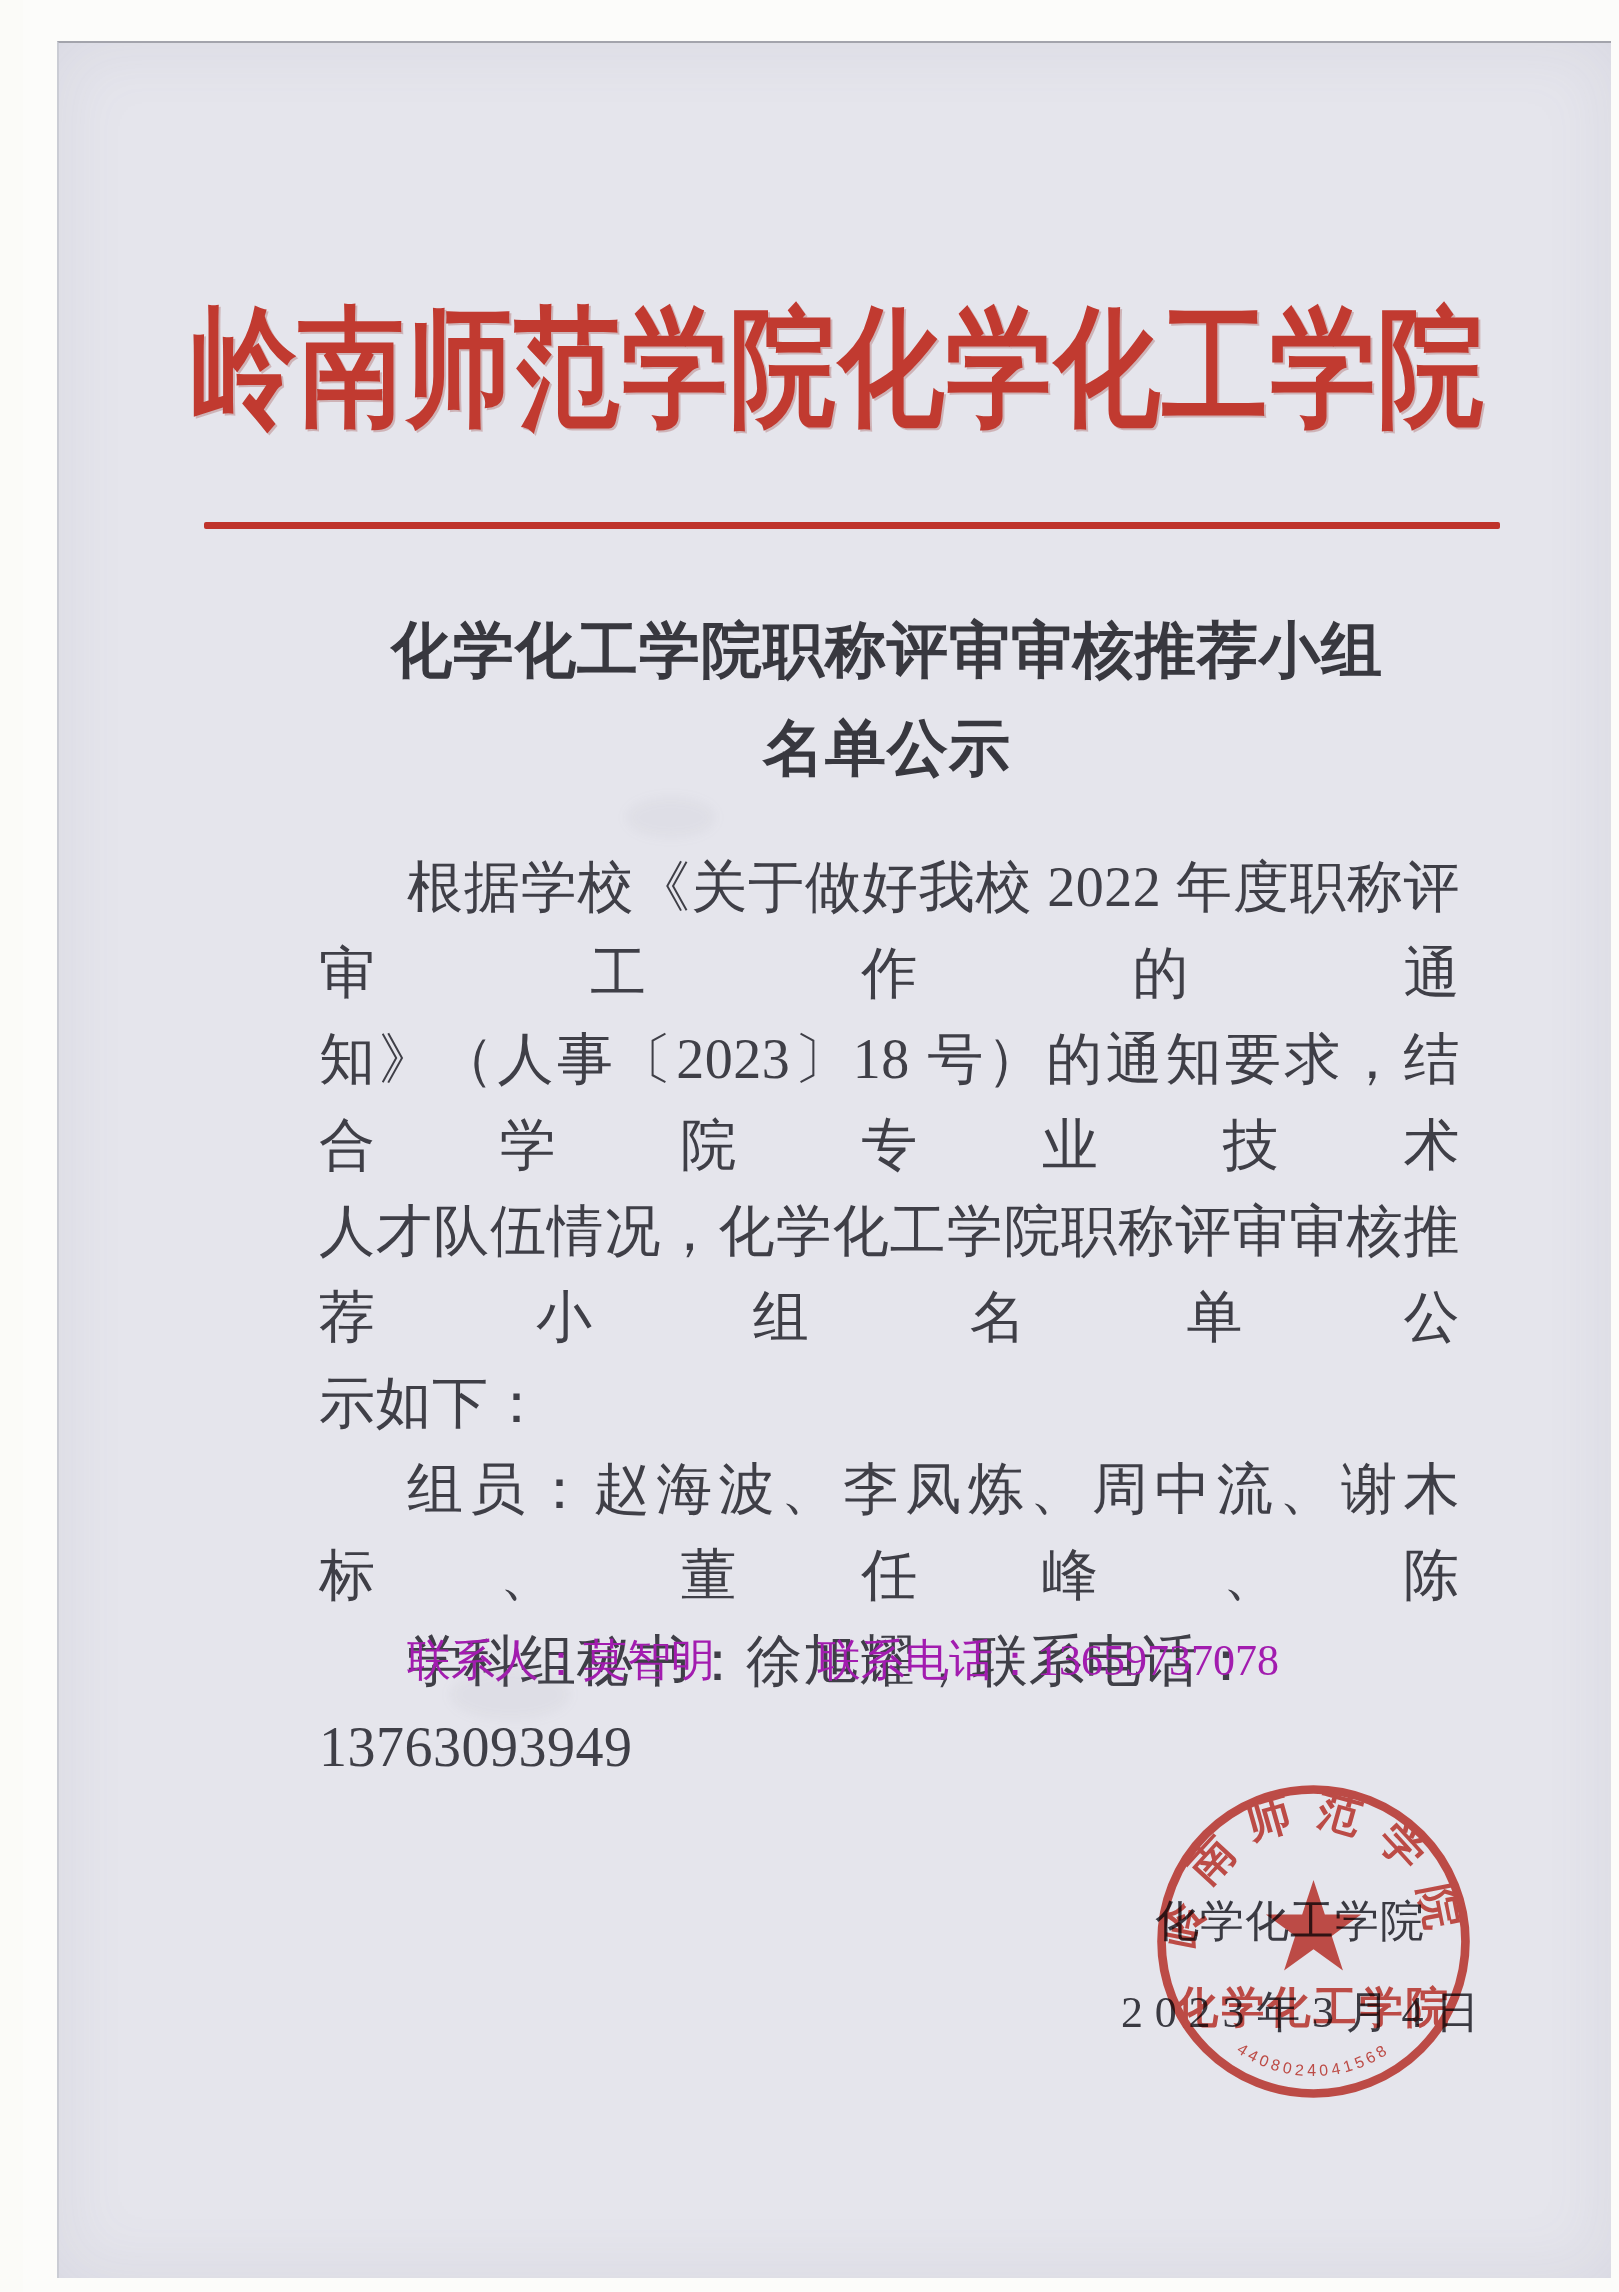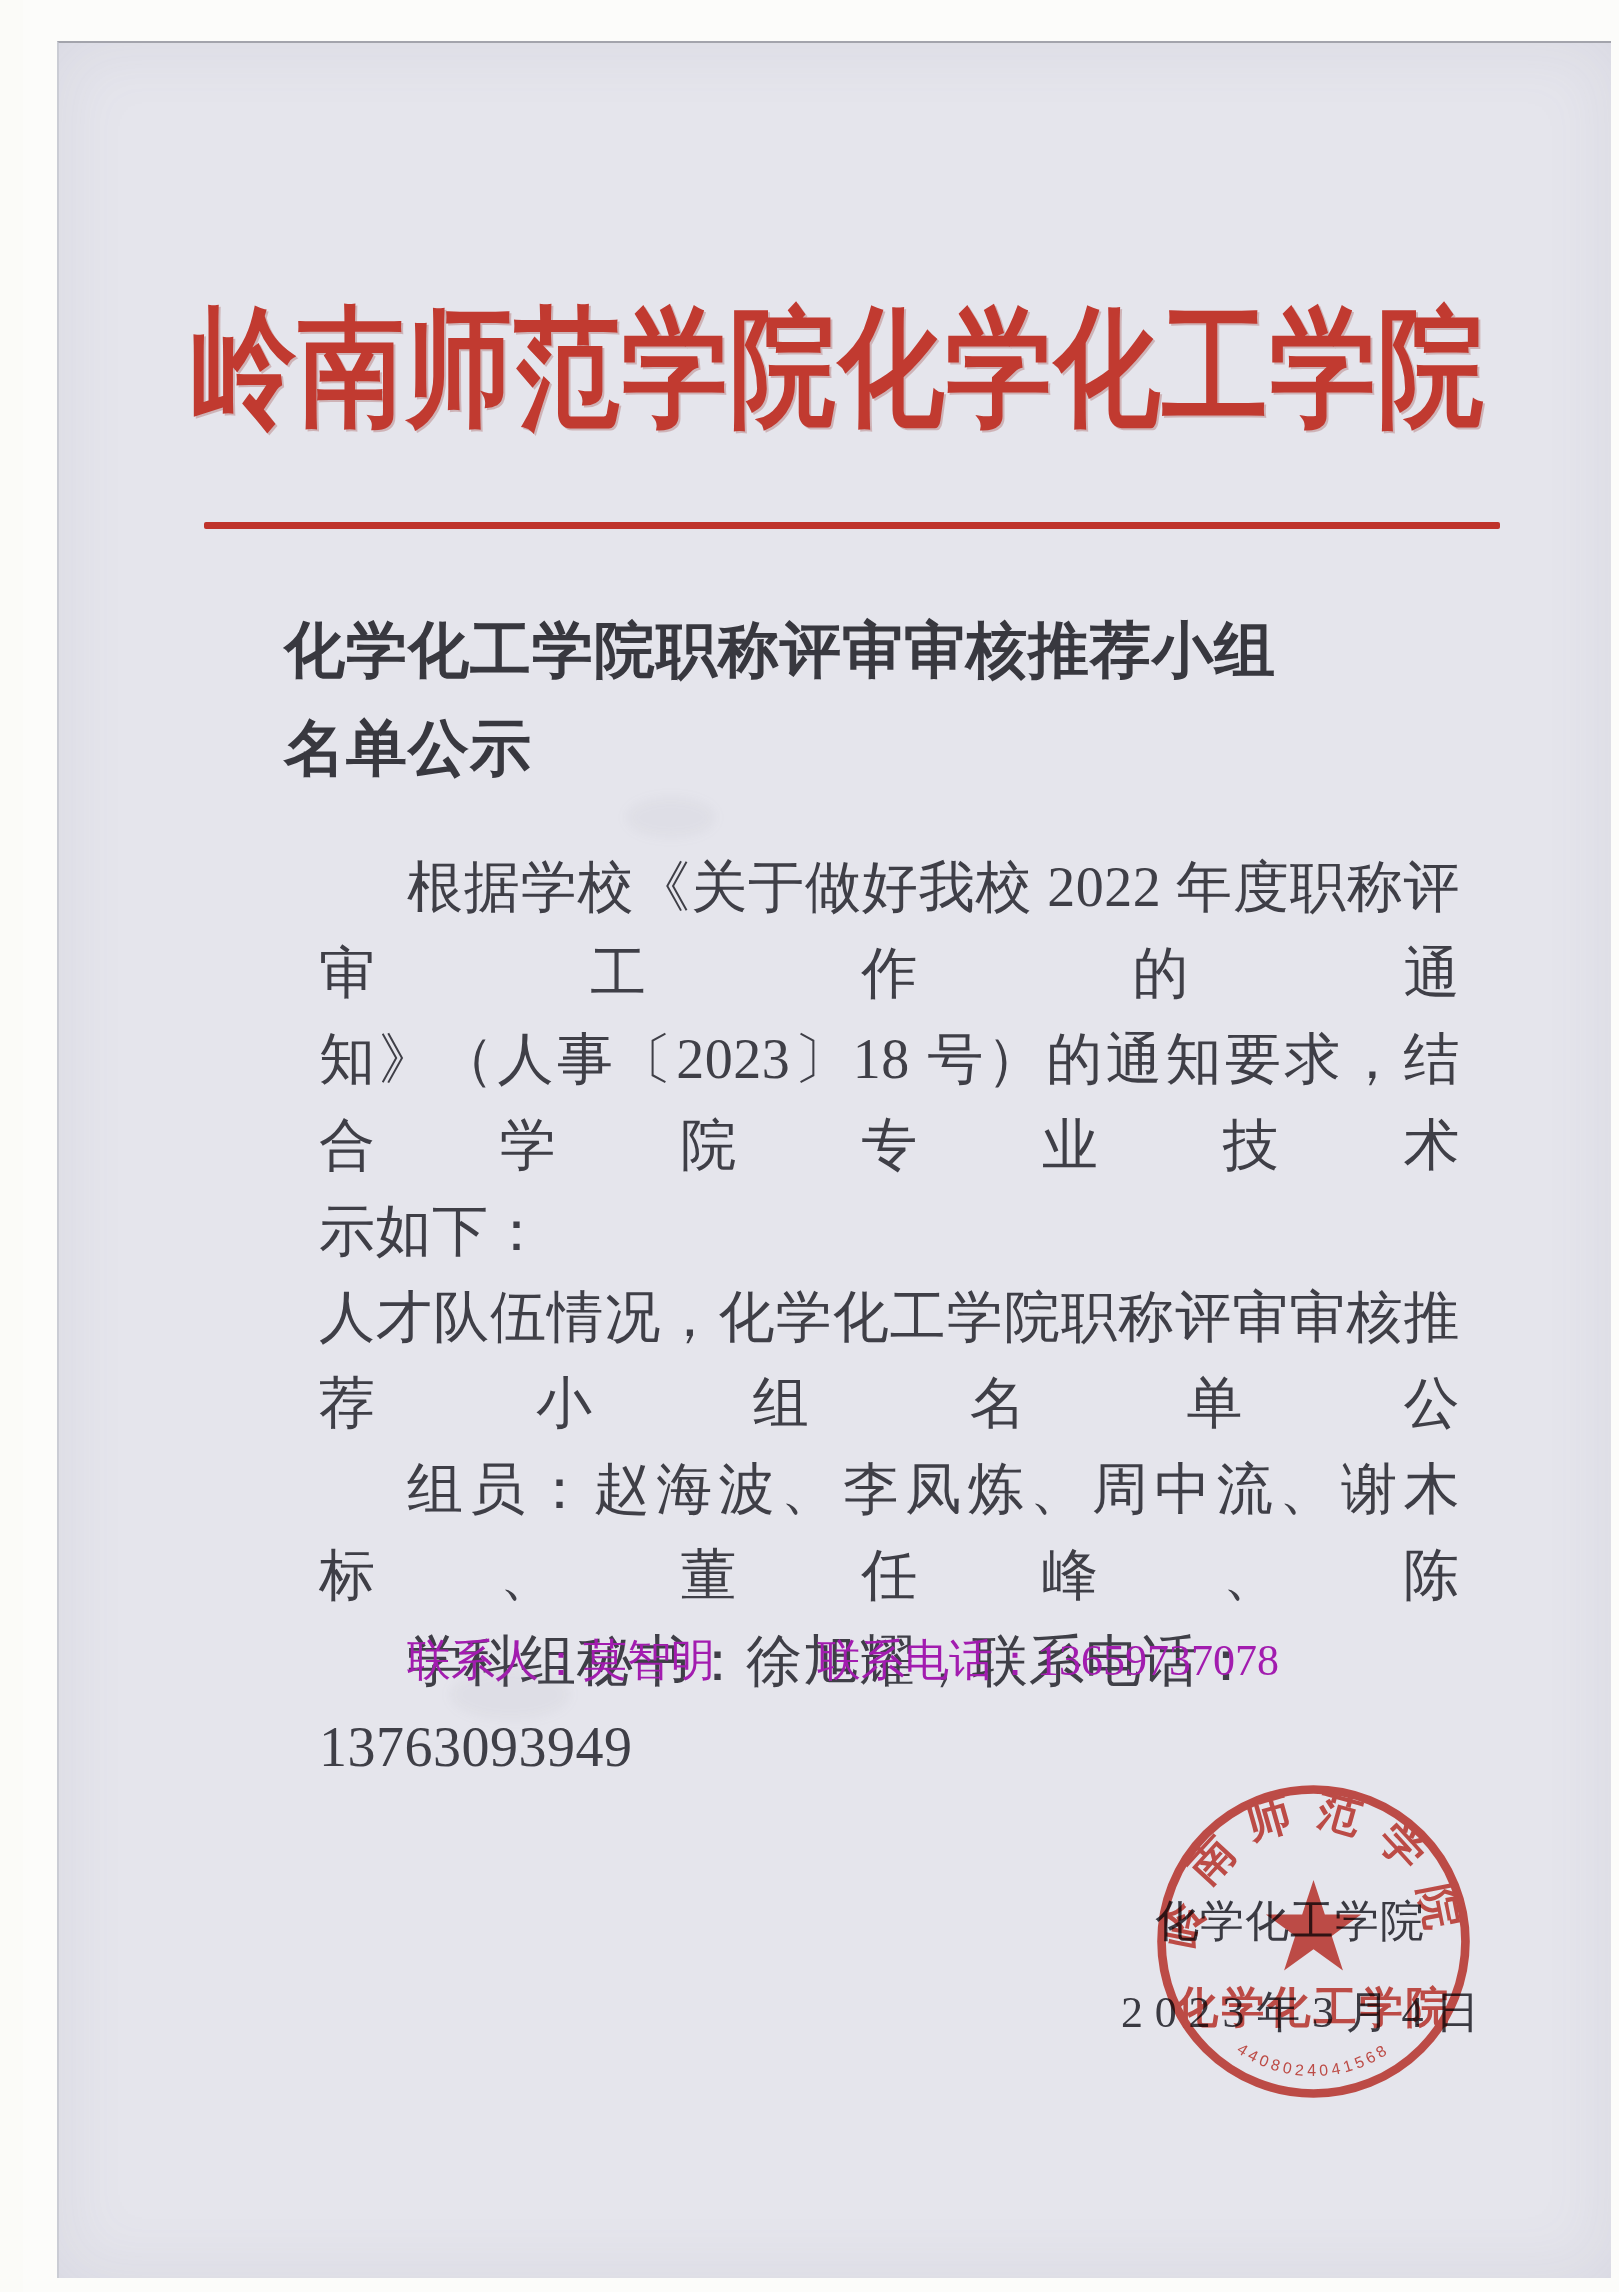--- a/index.html
+++ b/index.html
@@ -11,21 +11,21 @@
     border-top:2.9px solid #a3a4ac;border-left:2px solid #caccd4;
     box-shadow:inset 0 0 69px rgba(110,112,135,0.10);
   }
   .header-title{
     position:absolute;left:127px;top:238px;width:1304px;text-align:center;
     font-size:106px;font-weight:bold;color:#c13a30;letter-spacing:2px;
     white-space:nowrap;transform:scaleY(1.22);transform-origin:50% 0;
     text-shadow:2px 2px 0 rgba(140,30,25,0.25);
   }
   .rule{position:absolute;left:145px;top:479px;width:1296px;height:6.9px;background:#bf332b;border-radius:2px;}
-  .doc-title{position:absolute;left:225px;top:559px;width:1206px;
+  .doc-title{position:absolute;left:225px;top:559px;width:1206px;text-align:center;
     font-size:61px;font-weight:bold;color:#38383f;line-height:98px;letter-spacing:1px;}
   .body-block{position:absolute;left:260px;top:801px;width:1141px;
     font-size:56px;color:#3f3f47;line-height:86px;letter-spacing:0.5px;}
   .line{min-height:86px;}
   .line.indent{text-indent:88px;}
   .line.j{text-align:justify;text-align-last:justify;}
   .contact-line{position:absolute;left:260px;top:1575px;width:1141px;
     font-size:44px;color:#a21caf;line-height:86px;text-indent:88px;white-space:nowrap;}
   .contact-spacer{display:inline-block;width:102px;}
   .sig-dept{position:absolute;left:1096px;top:1849px;font-size:44px;color:#3a3a42;letter-spacing:1px;white-space:nowrap;}
@@ -45,22 +45,22 @@
     <div class="rule"></div>
 
     <div class="doc-title">
       <div>化学化工学院职称评审审核推荐小组</div>
       <div>名单公示</div>
     </div>
 
     <div class="body-block">
       <div class="line j indent">根据学校《关于做好我校 2022 年度职称评审工作的通</div>
       <div class="line j">知》（人事〔2023〕18 号）的通知要求，结合学院专业技术</div>
+      <div class="line j">人才队伍情况，化学化工学院职称评审审核推荐小组名单公</div>
       <div class="line">示如下：</div>
-      <div class="line j">人才队伍情况，化学化工学院职称评审审核推荐小组名单公</div>
       <div class="line j indent">组员：赵海波、李凤炼、周中流、谢木标、董任峰、陈</div>
       <div class="line indent">学科组秘书：徐旭耀，联系电话：13763093949</div>
     </div>
 
     <div class="contact-line"><span>联系人：莫智明</span><span class="contact-spacer"></span><span>联系电话：13659737078</span></div>
 
     <div class="sig-dept">化学化工学院</div>
     <div class="sig-date">2023年3月4日</div>
 
     <svg class="seal" viewBox="0 0 340 340" xmlns="http://www.w3.org/2000/svg">

